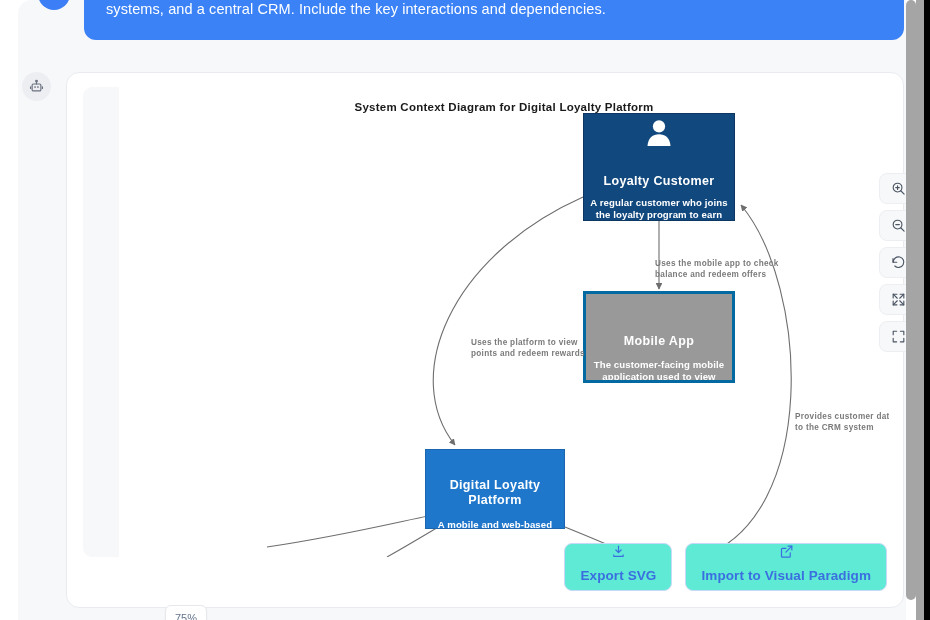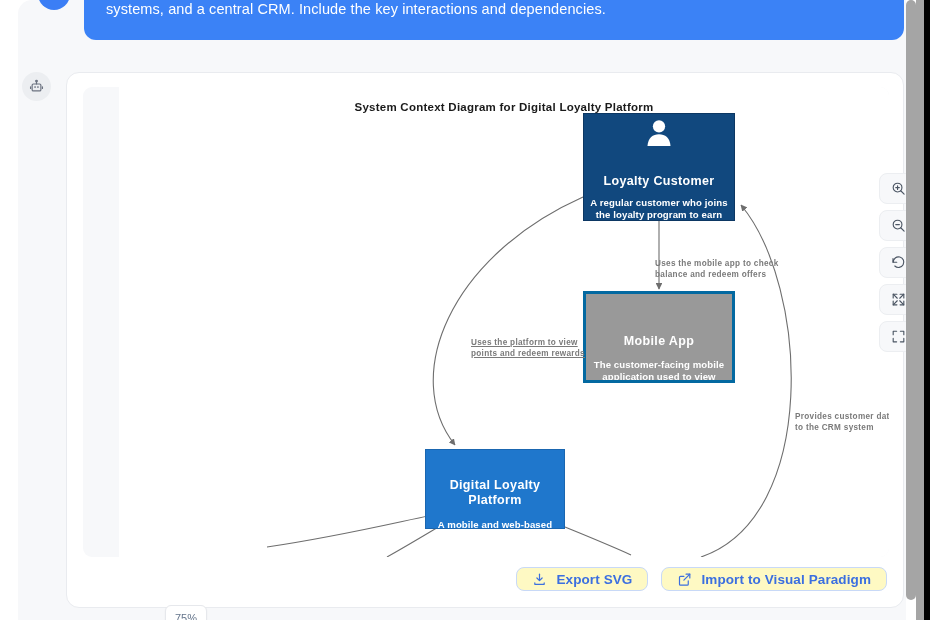--- a/index.html
+++ b/index.html
@@ -165,21 +165,21 @@
   .edge-label {
     position: absolute;
     font-size: 8.2px;
     font-weight: bold;
     color: #7a7a7a;
     line-height: 10.5px;
     letter-spacing: 0.3px;
     margin-top: 20px;
   }
   .lbl-mobile  { left: 536px; top: 152px; width: 130px; }
-  .lbl-platform{ left: 352px; top: 231px; width: 122px; text-decoration: underline; }
+  .lbl-platform{ left: 352px; top: 231px; width: 122px; }
   .lbl-crm     { left: 676px; top: 305px; width: 110px; }
 
   
   .zoom-badge {
     position: absolute;
     left: 98px; top: 532px;
     width: 42px; height: 25px;
     background: #ffffff;
     border: 1px solid #e6e8ec;
     border-radius: 6px;
@@ -213,33 +213,34 @@
   .tool-btn svg { display: block; }
 
   
   .action-row {
     position: absolute;
     right: 16px; bottom: 16px;
     display: flex;
     gap: 13px;
   }
   .action-btn {
-    height: 24px;
+    height: 48px;
     border: 1px solid #c8d9f7;
     border-radius: 8px;
-    background: #fef9c3;
+    background: #5eead4;
     color: #3b6fe0;
     font-size: 13.5px;
     font-weight: bold;
     display: flex;
     align-items: center;
     gap: 9px;
     padding: 0 15px;
     cursor: pointer;
     letter-spacing: 0.1px;
+    flex-direction: column;
   }
   .action-btn svg { display: block; flex: none; }
 
   
   .scroll-track {
     position: absolute;
     right: 14px; top: 0;
     width: 10px; height: 620px;
     background: #ffffff;
   }

